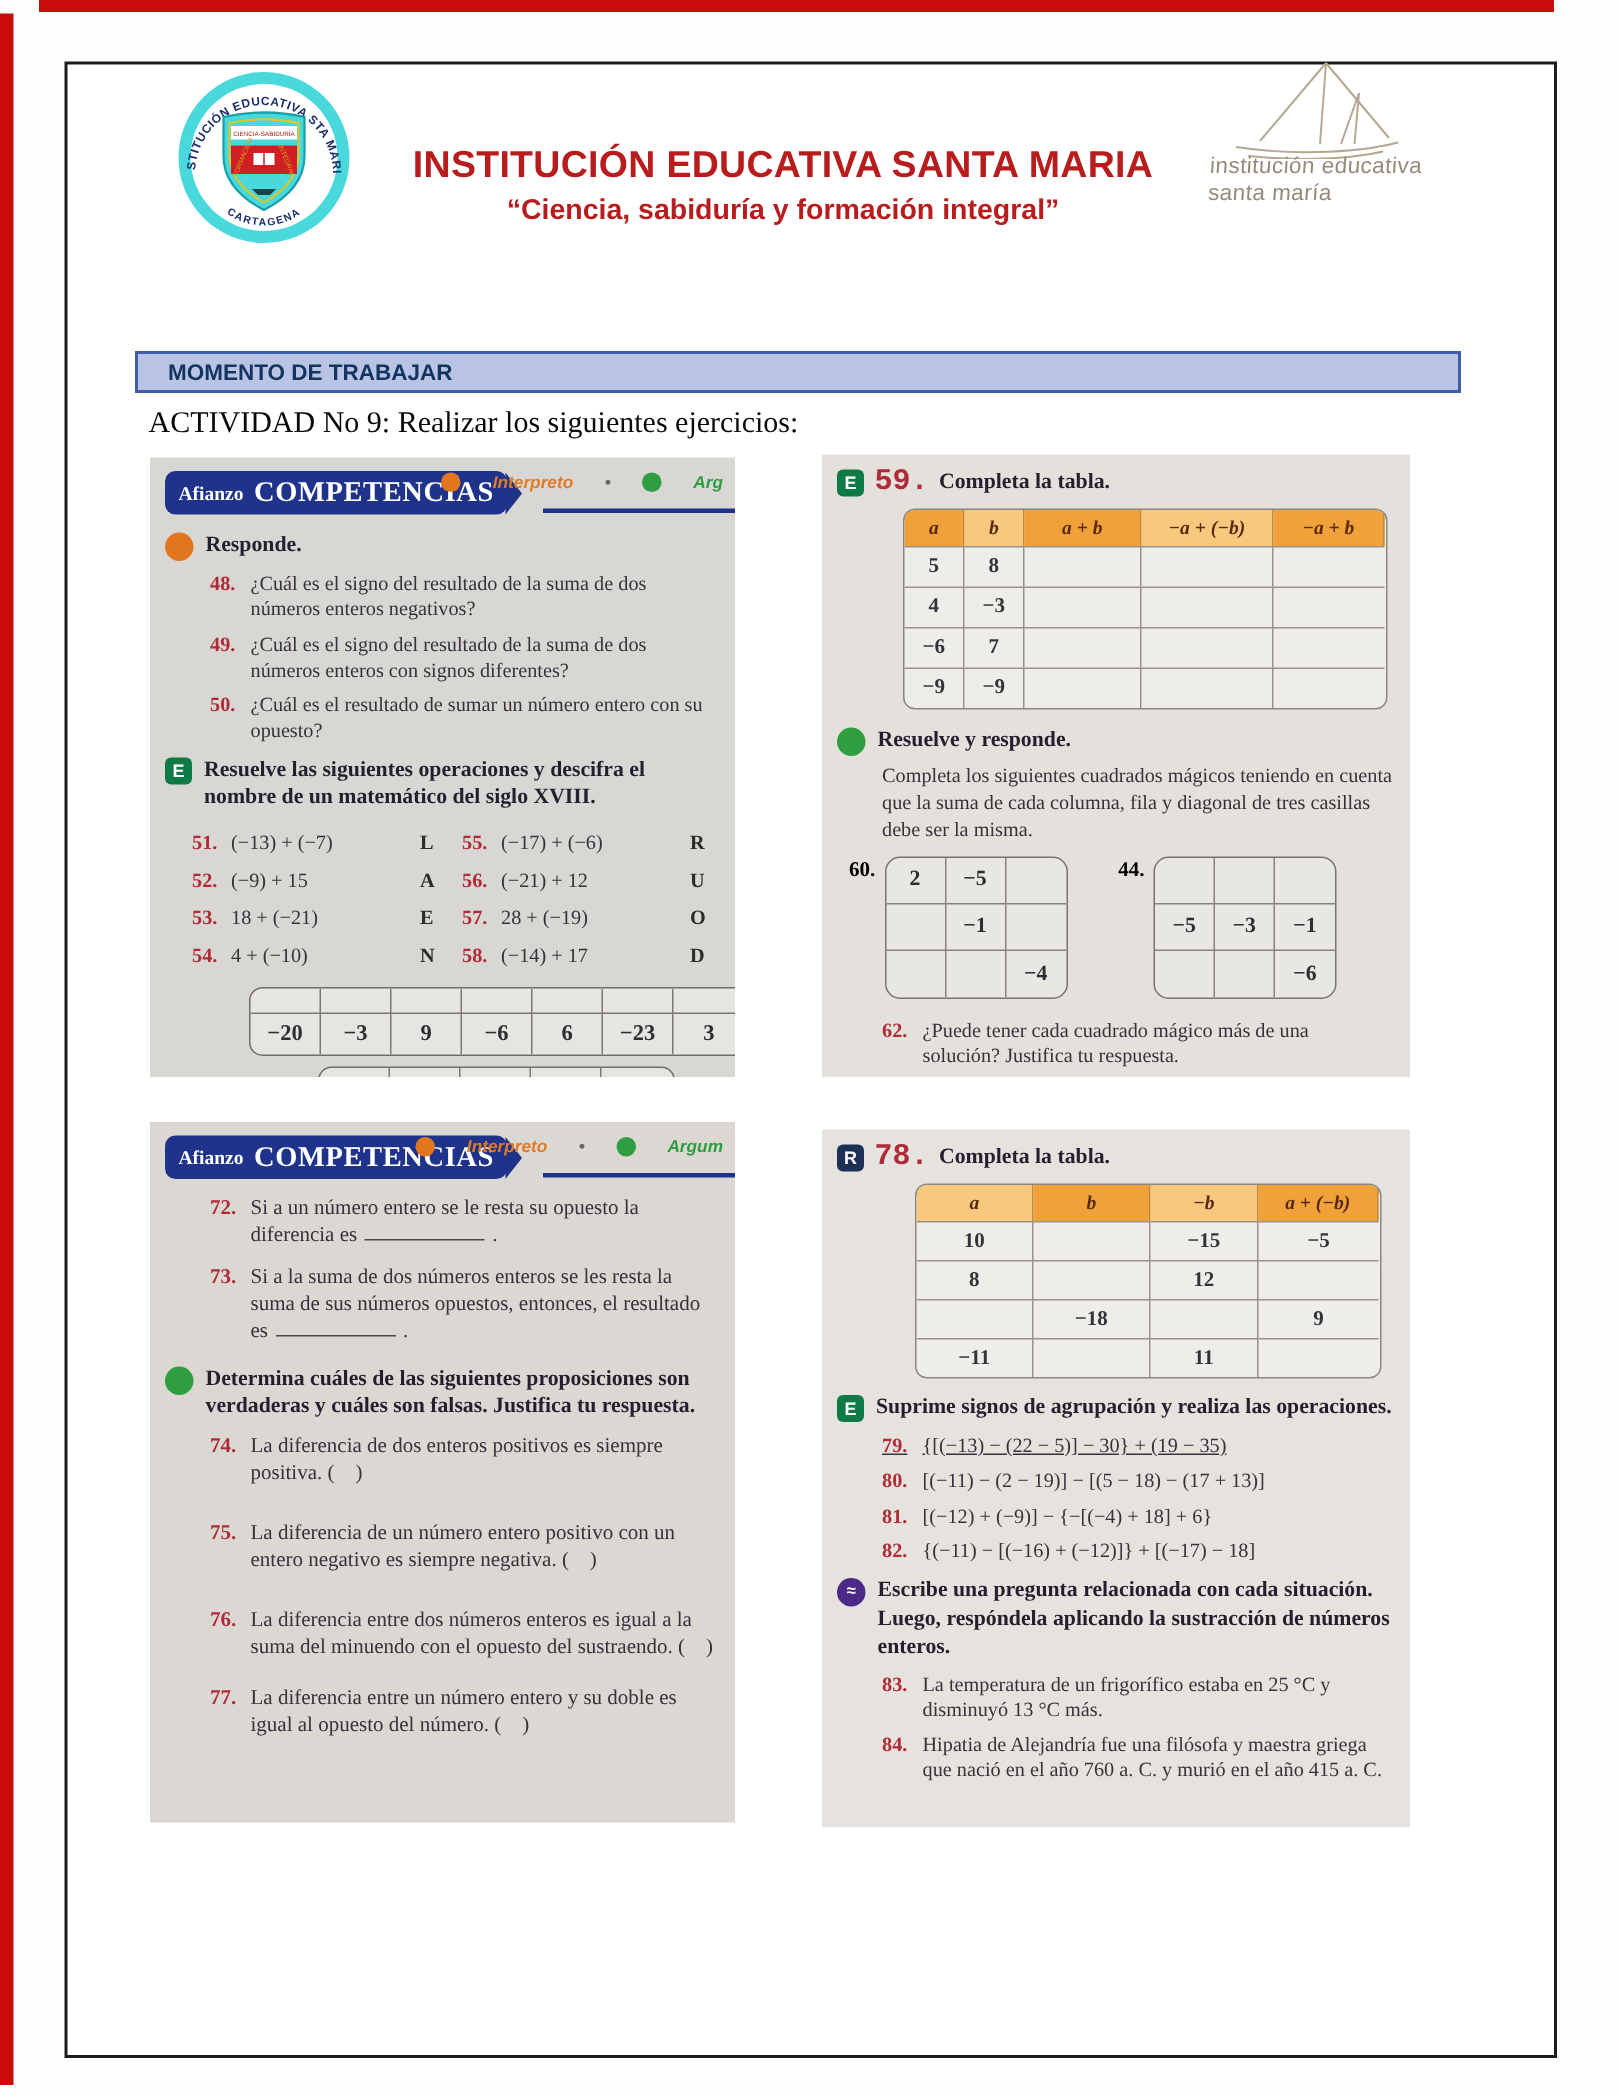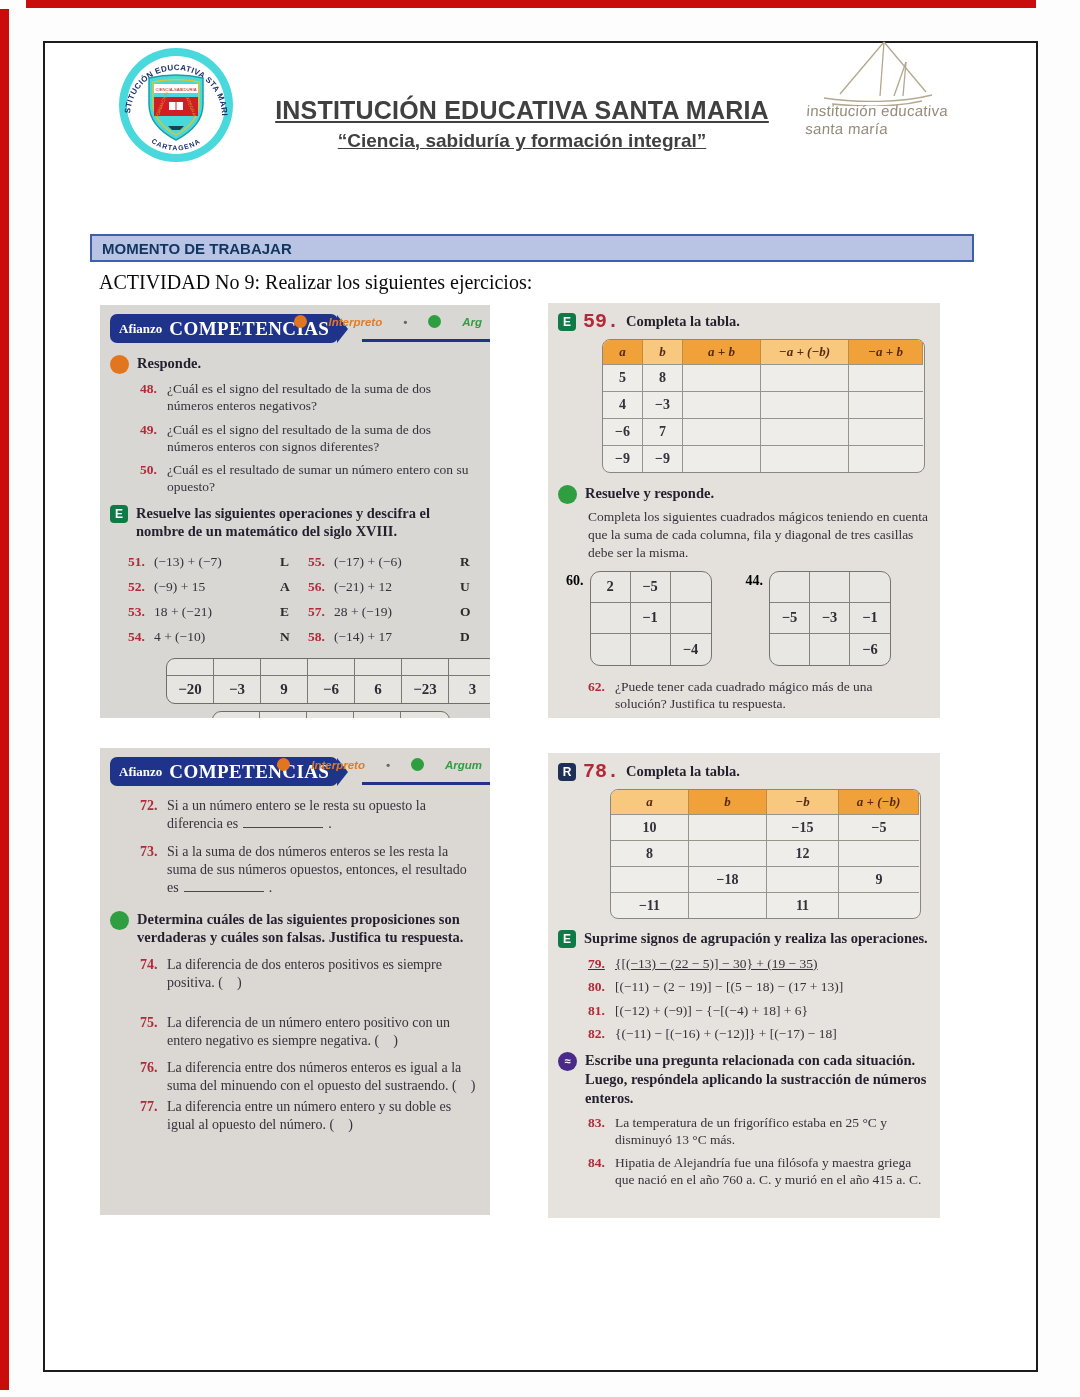--- a/index.html
+++ b/index.html
@@ -4,30 +4,30 @@
 <style>
   * { margin:0; padding:0; box-sizing:border-box; }
   html,body { width:1080px; height:1397px; }
   body { position:relative; background:#fdfdfd; font-family:"Liberation Sans",sans-serif; overflow:hidden; }
 
   .red-left { position:absolute; left:0; top:9px; width:9px; height:1381px; background:#c90d0d; }
   .red-top  { position:absolute; left:26px; top:0; width:1010px; height:8px; background:#c90d0d; }
   .frame { position:absolute; left:43px; top:41px; width:995px; height:1331px; border:2px solid #1c1c1c; background:#ffffff; }
 
   .seal { position:absolute; left:117px; top:46px; width:118px; height:118px; }
-  .head-block { position:absolute; left:262px; top:96px; width:520px; text-align:center; color:#404040;text-decoration:underline; }
+  .head-block { position:absolute; left:262px; top:96px; width:520px; text-align:center; color:#b91c1c; }
   .school-title { font-size:25px; font-weight:bold; letter-spacing:0.2px; }
   .motto { font-size:19px; font-weight:bold; margin-top:5px; }
 
   .logo-right { position:absolute; left:806px; top:40px; width:150px; }
   .logo-right svg { display:block; }
   .lr-text { color:#958b79; font-size:15px; line-height:1.2; transform:skewX(-4deg); margin-top:-4px; letter-spacing:0.3px; }
 
   .mbar { position:absolute; left:90px; top:234px; width:884px; height:28px; background:#b9c4e5; border:2px solid #3f5da8;
-          display:flex; align-items:center; padding-left:10px; font-weight:bold; font-size:15px; color:#12355f; }
+          display:flex; align-items:center; padding-left:20px; font-weight:bold; font-size:15px; color:#12355f; }
   .activity { position:absolute; left:99px; top:271px; font-family:"Liberation Serif",serif; font-size:20px; color:#0a0a0a; }
 
   .panel { position:absolute; overflow:hidden; padding:7px 10px; color:#36323c; font-family:"Liberation Serif",serif; }
   #panel1 { left:100px; top:305px; width:390px; height:413px; background:#d9d7d3; }
   #panel2 { left:548px; top:303px; width:392px; height:415px; background:#e4e1dc; }
   #panel3 { left:100px; top:748px; width:390px; height:467px; background:#dbd8d4; }
   #panel4 { left:548px; top:753px; width:392px; height:465px; background:#e6e3de; }
 
   .afz-row { position:relative; height:34px; }
   .afz { position:absolute; left:0; top:2px; height:29px; background:#1f338a; color:#fff; display:flex; align-items:center; gap:7px; padding:0 9px; border-radius:7px; }
@@ -365,25 +365,25 @@
     <span class="lbl">Determina cuáles de las siguientes proposiciones son verdaderas y cuáles son falsas. Justifica tu respuesta.</span>
   </div>
   <div class="item" style="margin-top:9px; font-size:14px;">
     <span class="num">74.</span>
     <span class="txt">La diferencia de dos enteros positivos es siempre positiva. (&nbsp;&nbsp;&nbsp;&nbsp;)</span>
   </div>
   <div class="item" style="margin-top:22px; font-size:14px;">
     <span class="num">75.</span>
     <span class="txt">La diferencia de un número entero positivo con un entero negativo es siempre negativa. (&nbsp;&nbsp;&nbsp;&nbsp;)</span>
   </div>
-  <div class="item" style="margin-top:9px; font-size:14px;">
+  <div class="item" style="margin-top:22px; font-size:14px;">
     <span class="num">76.</span>
     <span class="txt">La diferencia entre dos números enteros es igual a la suma del minuendo con el opuesto del sustraendo. (&nbsp;&nbsp;&nbsp;&nbsp;)</span>
   </div>
-  <div class="item" style="margin-top:3px; font-size:14px;">
+  <div class="item" style="margin-top:16px; font-size:14px;">
     <span class="num">77.</span>
     <span class="txt">La diferencia entre un número entero y su doble es igual al opuesto del número. (&nbsp;&nbsp;&nbsp;&nbsp;)</span>
   </div>
 </div>
 
 <div id="panel4" class="panel">
   <div class="sechead">
     <span class="ic-square sq-navy">R</span>
     <span class="exnum">78.</span>
     <span class="extitle">Completa la tabla.</span>

